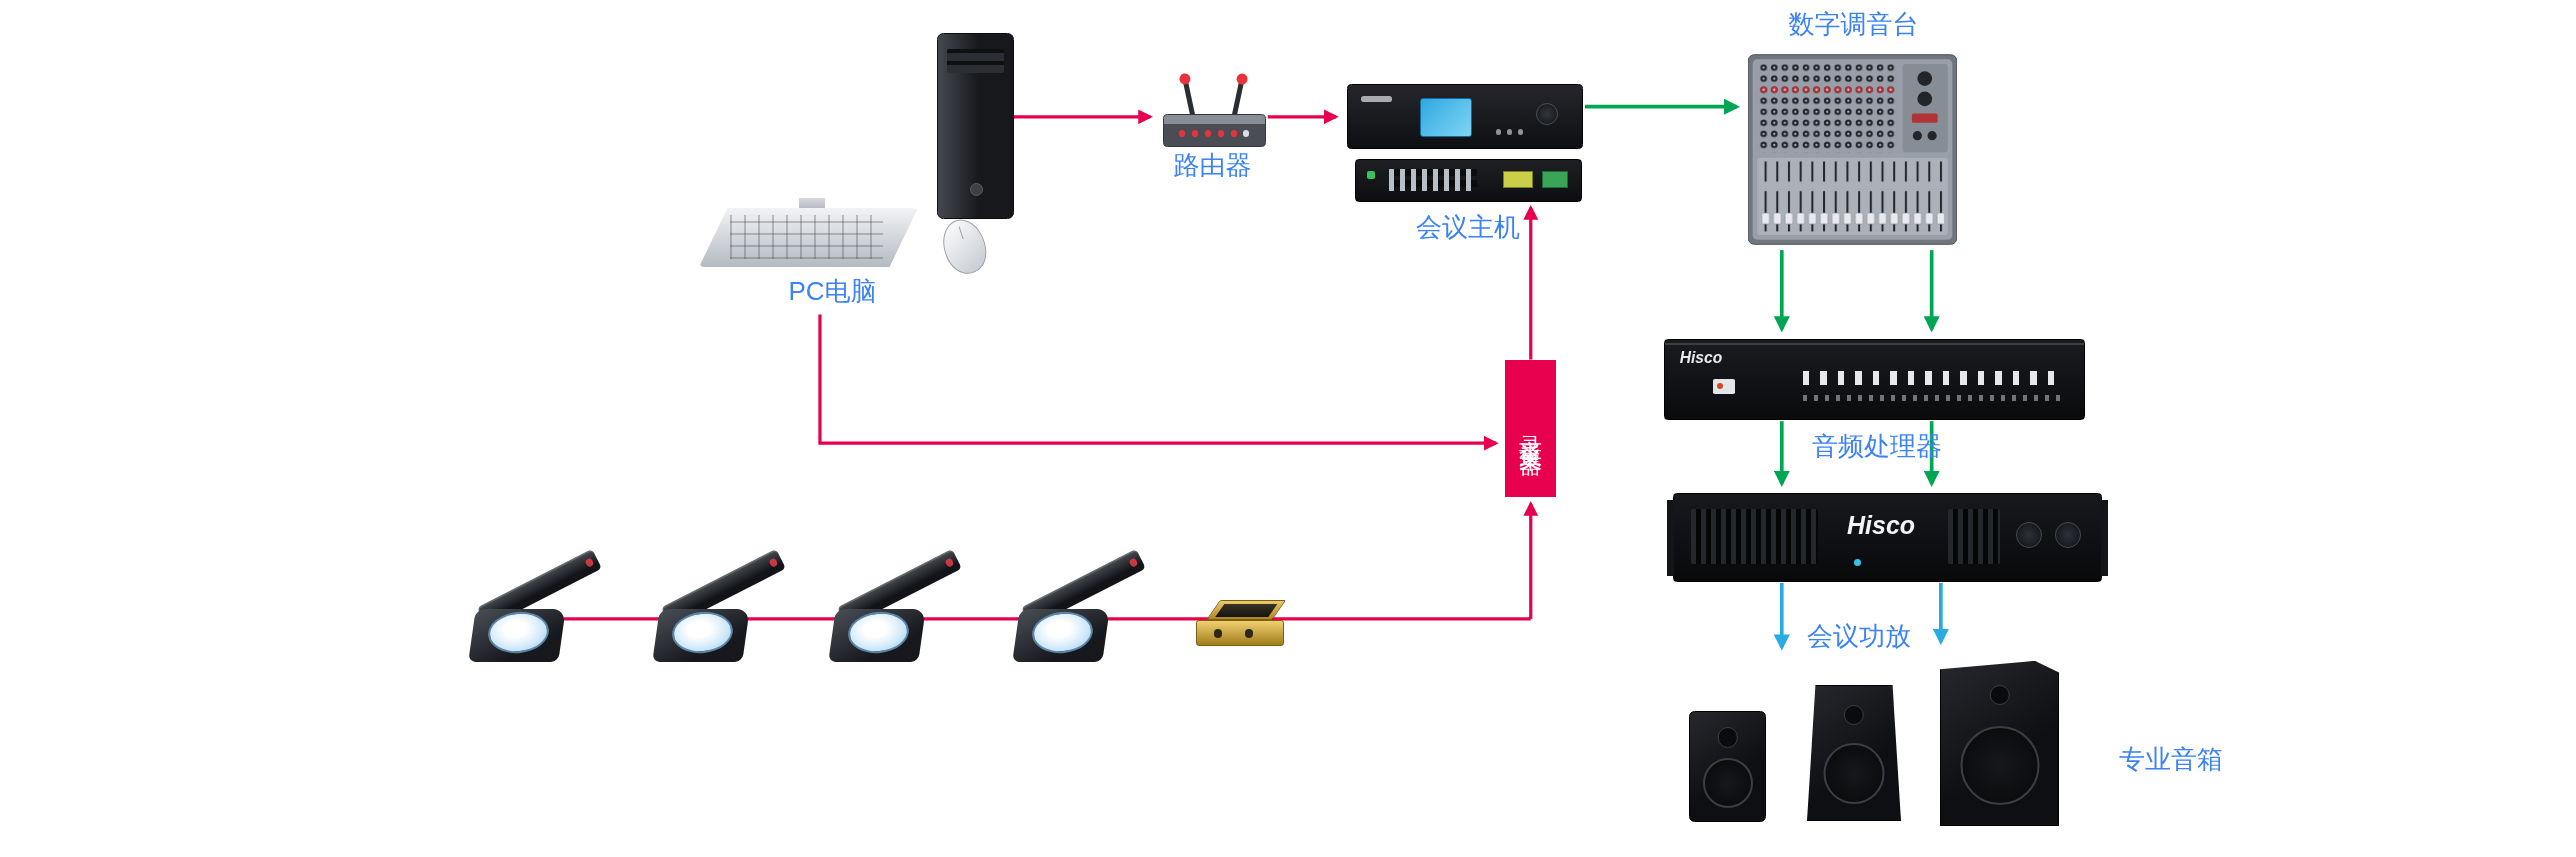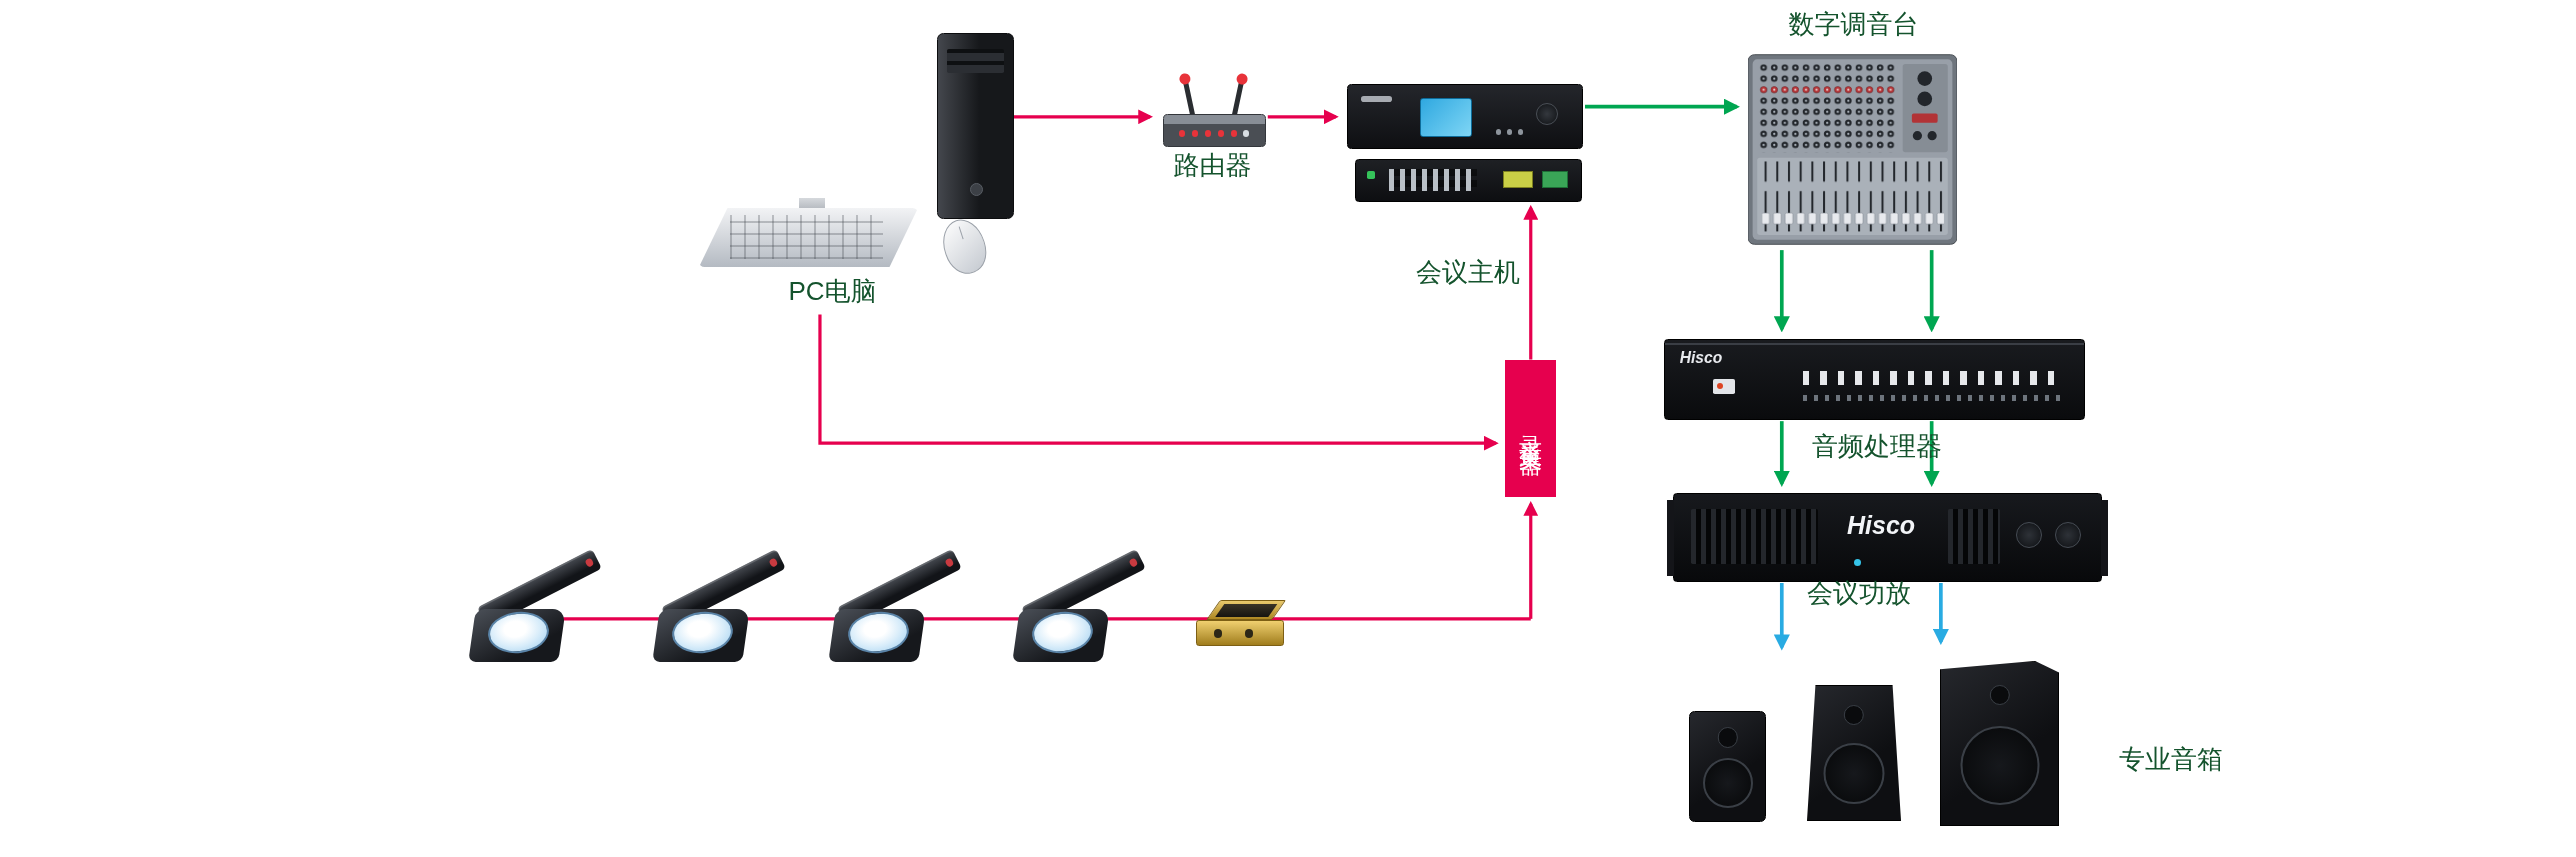--- a/index.html
+++ b/index.html
@@ -1,18 +1,18 @@
 <!DOCTYPE html>
 <html style="font-size:14.7px"><head>
 <meta charset="utf-8">
 <style>
   html,body{margin:0;padding:0;background:#fff;}
   #canvas{position:relative;width:2576px;height:857px;background:#fff;overflow:hidden;
           font-family:"Liberation Sans","DejaVu Sans",sans-serif;}
-  .label{position:absolute;z-index:5;font-size:26px;color:#14532d;text-align:center;white-space:nowrap;}
+  .label{position:absolute;z-index:5;font-size:26px;color:#3b82f6;text-align:center;white-space:nowrap;}
   #wires{position:absolute;left:0;top:0;z-index:1;}
   .device{position:absolute;z-index:2;}
 
   
   .monitor{left:711px;top:41px;width:218px;height:158px;background:linear-gradient(#35383e,#1b1d21);
            border:1.8px solid #101114;border-radius:9.2px;padding:9.2px 9.2px 20px 9.2px;box-sizing:border-box;}
   .monitor-screen{width:100%;height:100%;background:linear-gradient(120deg,#8d939c 0%,#c7ccd3 55%,#eef0f3 100%);
            border-radius:2.8px;display:flex;flex-direction:column;align-items:center;justify-content:center;}
   .screen-text{color:#f00;font-size:23px;font-weight:bold;line-height:1.55;text-align:center;}
   .monitor-chin-dot{position:absolute;left:50%;bottom:5.5px;width:24px;height:5.5px;margin-left:-12px;
@@ -193,21 +193,21 @@
     <div class="host1-screen"></div>
     <div class="host1-knob"></div>
     <div class="host1-dots"></div>
   </div>
   <div class="device host2">
     <div class="host2-led"></div>
     <div class="host2-ports"></div>
     <div class="host2-term"></div>
     <div class="host2-term2"></div>
   </div>
-  <div class="label" style="left:1316px;top:210px;width:304px;margin-top:45px;">会议主机</div>
+  <div class="label" style="left:1316px;top:210px;width:304px;">会议主机</div>
 
   <div class="device collector">
     <div class="collector-text">录音采集器</div>
   </div>
 
   <div class="device mixer">
     <svg width="209" height="197" viewBox="0 0 227 214">
       <defs>
         <pattern id="kn" width="11.5" height="12" patternUnits="userSpaceOnUse">
           <circle cx="5.5" cy="6" r="3.6" fill="#22262b"></circle>
@@ -247,21 +247,21 @@
   <div class="label" style="left:1748px;top:429px;width:258px;">音频处理器</div>
 
   <div class="device amp">
     <div class="amp-vent-l"></div>
     <div class="amp-vent-r"></div>
     <div class="amp-brand">Hisco</div>
     <div class="amp-led"></div>
     <div class="amp-knob k1"></div>
     <div class="amp-knob k2"></div>
   </div>
-  <div class="label" style="left:1730px;top:576px;width:258px;">会议功放</div>
+  <div class="label" style="left:1730px;top:619px;width:258px;">会议功放</div>
 
   <div class="device speaker spk1">
     <div class="spk-tweeter"></div>
     <div class="spk-ring"></div>
   </div>
   <div class="device speaker spk2">
     <div class="spk-tweeter"></div>
     <div class="spk-ring"></div>
   </div>
   <div class="device speaker spk3">

